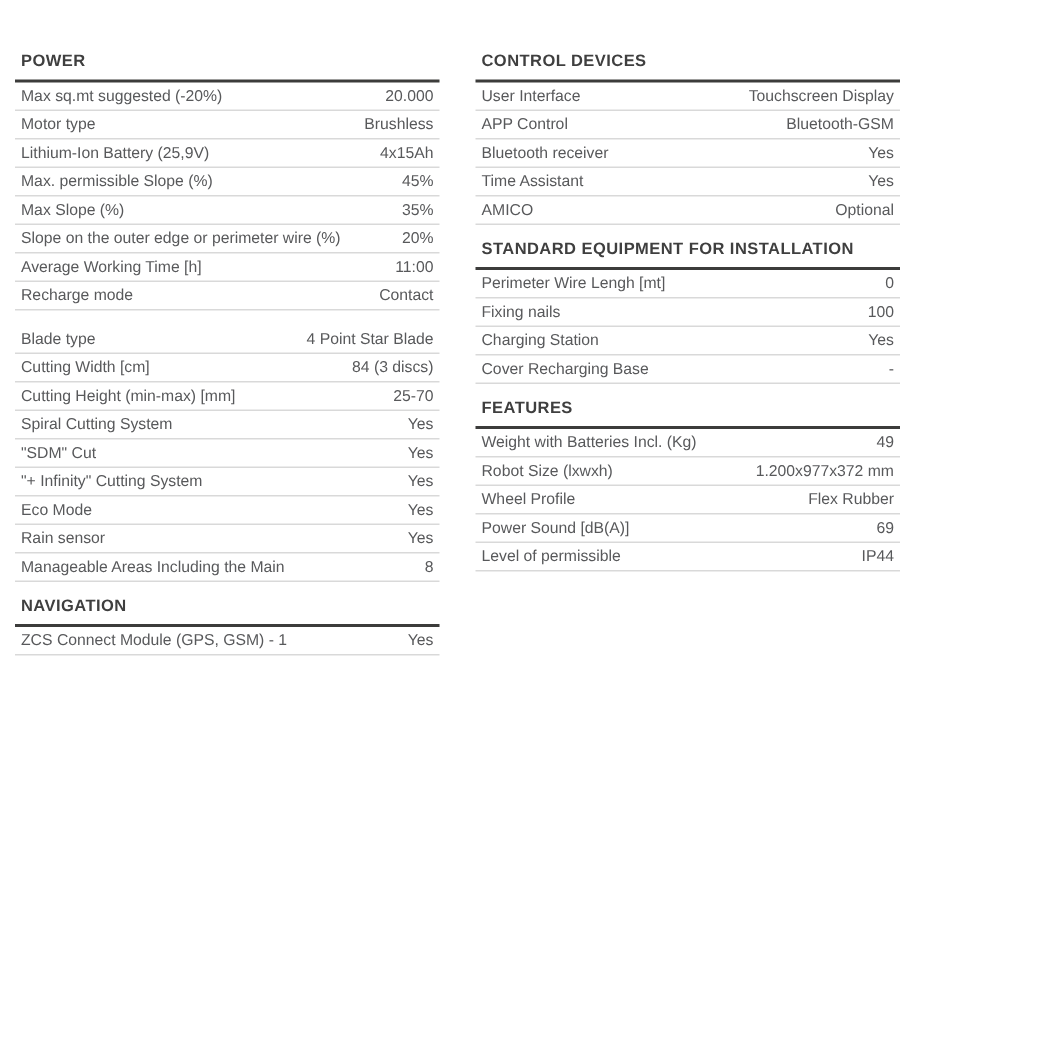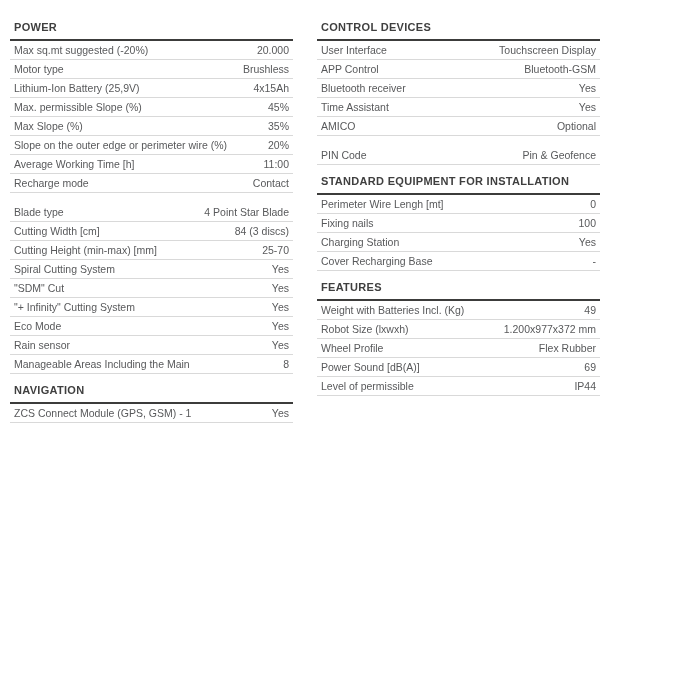--- a/index.html
+++ b/index.html
@@ -6,21 +6,21 @@
     margin: 0;
     padding: 0;
     background: #ffffff;
     width: 700px;
     height: 700px;
     overflow: hidden;
     font-family: "Liberation Sans", "DejaVu Sans", sans-serif;
   }
   .spec-wrap {
     box-sizing: border-box;
-    padding: 21px 0 0 10px;
+    padding: 35px 0 0 10px;
     display: flex;
     gap: 24px;
     align-items: flex-start;
   }
   .spec-col {
     width: 283px;
     flex: 0 0 283px;
   }
   .spec-section {
     margin-bottom: 10px;
@@ -190,26 +190,20 @@
   </div>
 
   <div class="spec-row">
     <span class="spec-label">AMICO</span>
     <span class="spec-value">Optional</span>
   </div>
 </div>
   </div>
 
   <div class="spec-section">
-    <div class="section-rows">
-  <div class="spec-row">
-    <span class="spec-label">PIN Code</span>
-    <span class="spec-value">Pin &amp; Geofence</span>
-  </div>
-</div>
   </div>
 
   <div class="spec-section">
     <h3 class="section-title">STANDARD EQUIPMENT FOR INSTALLATION</h3>
     <div class="section-rows">
   <div class="spec-row">
     <span class="spec-label">Perimeter Wire Lengh [mt]</span>
     <span class="spec-value">0</span>
   </div>
 

